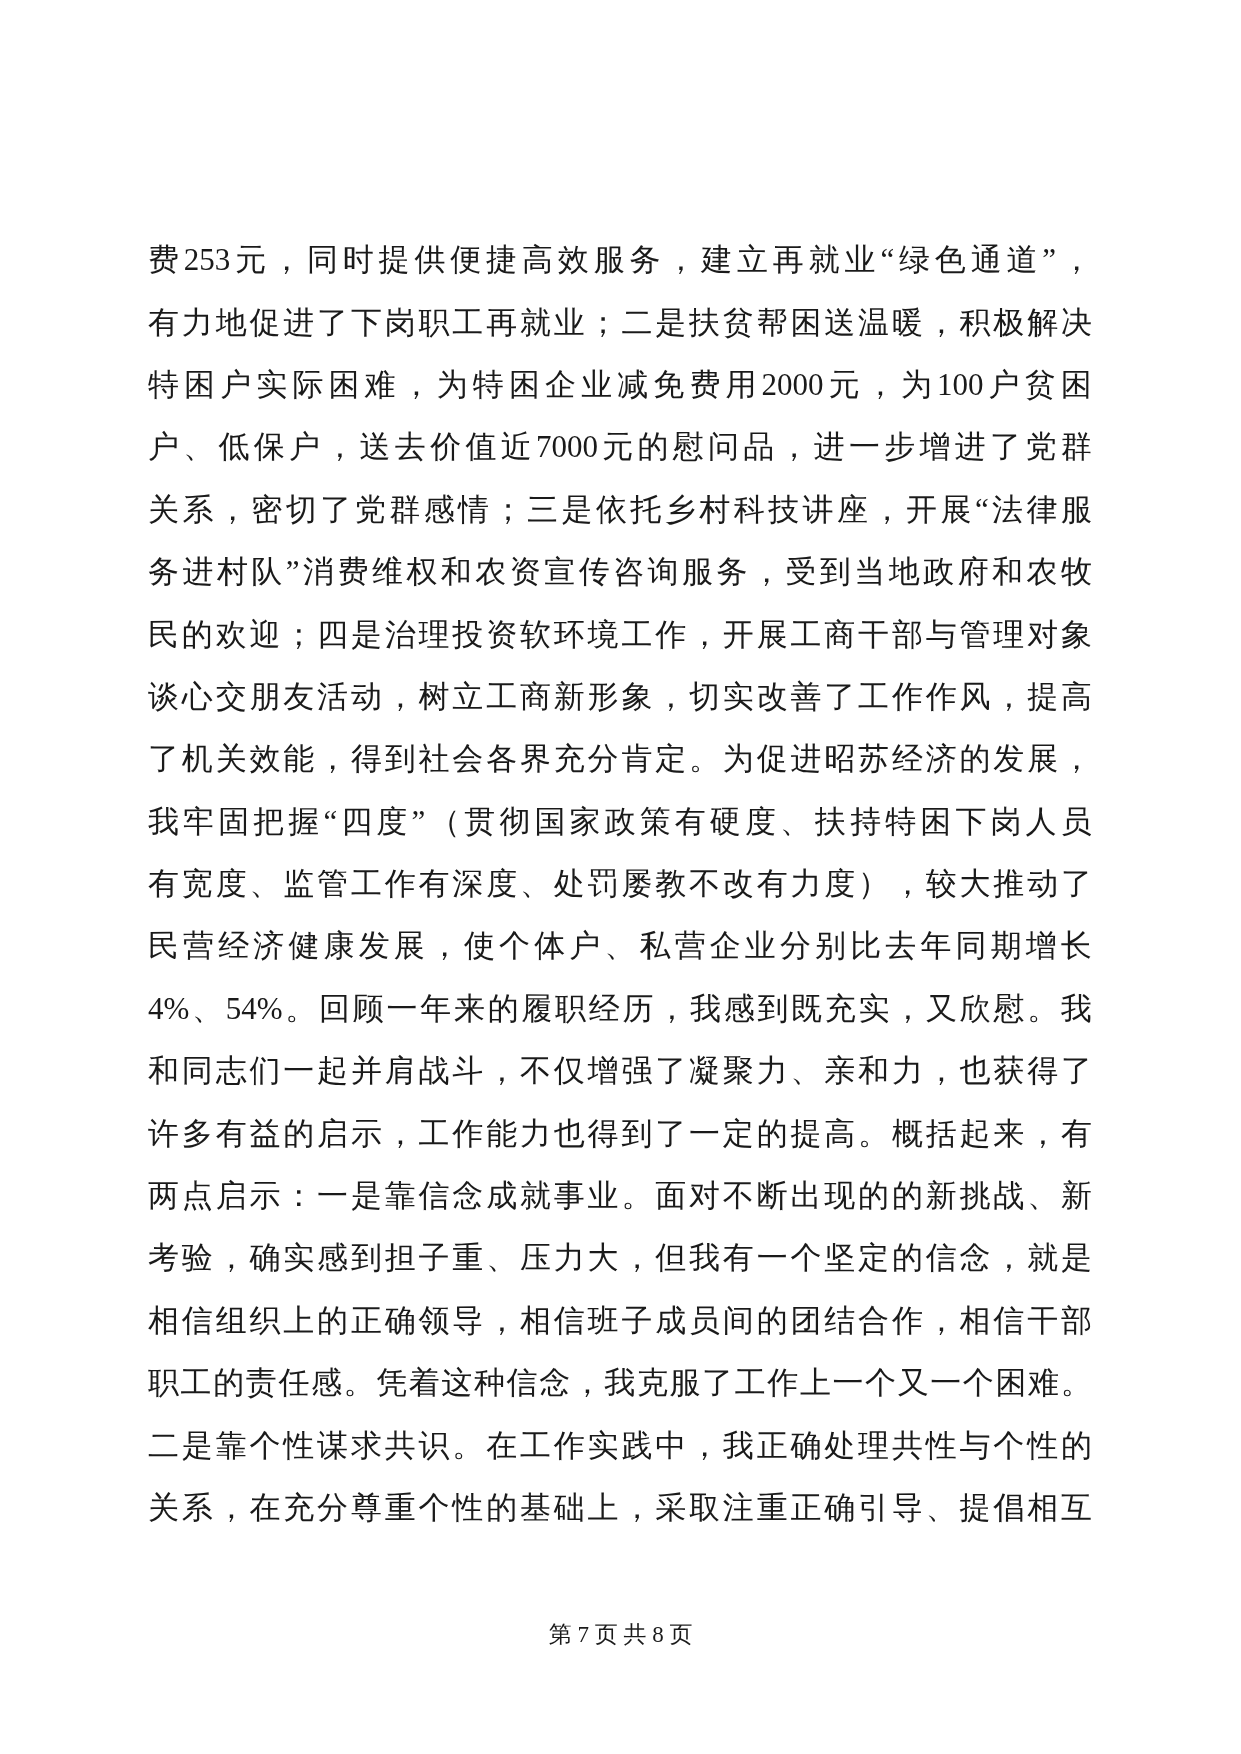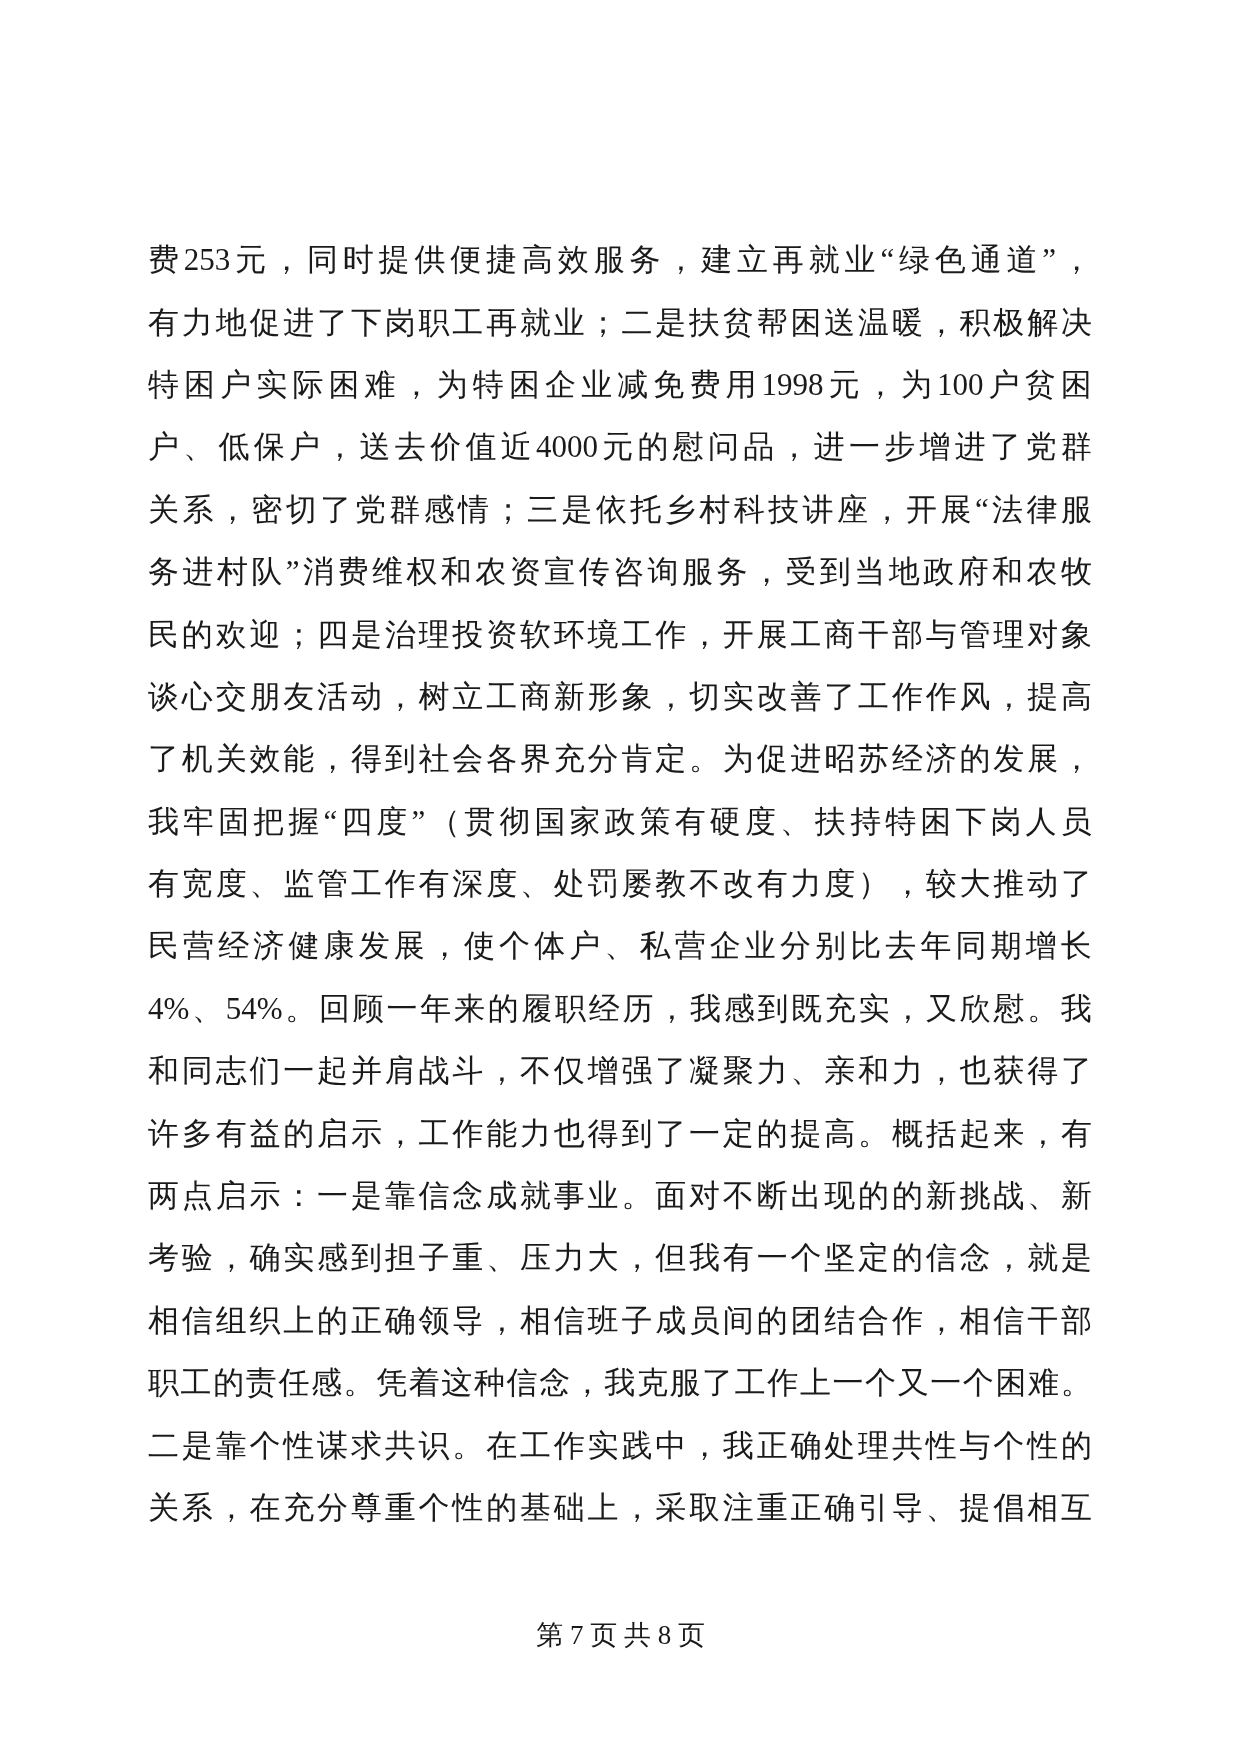--- a/index.html
+++ b/index.html
@@ -35,21 +35,21 @@
     white-space: pre;
   }
   .footer {
     position: absolute;
     left: 0;
     right: 0;
     top: 1618px;
     height: 34px;
     line-height: 34px;
     text-align: center;
-    font-size: 27px;
+    font-size: 23px;
     color: #1a1a1a;
   }
 </style>
 </head>
 <body>
 
 <div class="page">
   <div class="text-block" id="body-lines">
       <div class="line">
         <span>费</span>
@@ -121,42 +121,42 @@
         <span>，</span>
         <span>为</span>
         <span>特</span>
         <span>困</span>
         <span>企</span>
         <span>业</span>
         <span>减</span>
         <span>免</span>
         <span>费</span>
         <span>用</span>
-        <span>1998</span>
+        <span>2000</span>
         <span>元</span>
         <span>，</span>
         <span>为</span>
         <span>100</span>
         <span>户</span>
         <span>贫</span>
         <span>困</span>
       </div>
       <div class="line">
         <span>户</span>
         <span>、</span>
         <span>低</span>
         <span>保</span>
         <span>户</span>
         <span>，</span>
         <span>送</span>
         <span>去</span>
         <span>价</span>
         <span>值</span>
         <span>近</span>
-        <span>4000</span>
+        <span>7000</span>
         <span>元</span>
         <span>的</span>
         <span>慰</span>
         <span>问</span>
         <span>品</span>
         <span>，</span>
         <span>进</span>
         <span>一</span>
         <span>步</span>
         <span>增</span>

